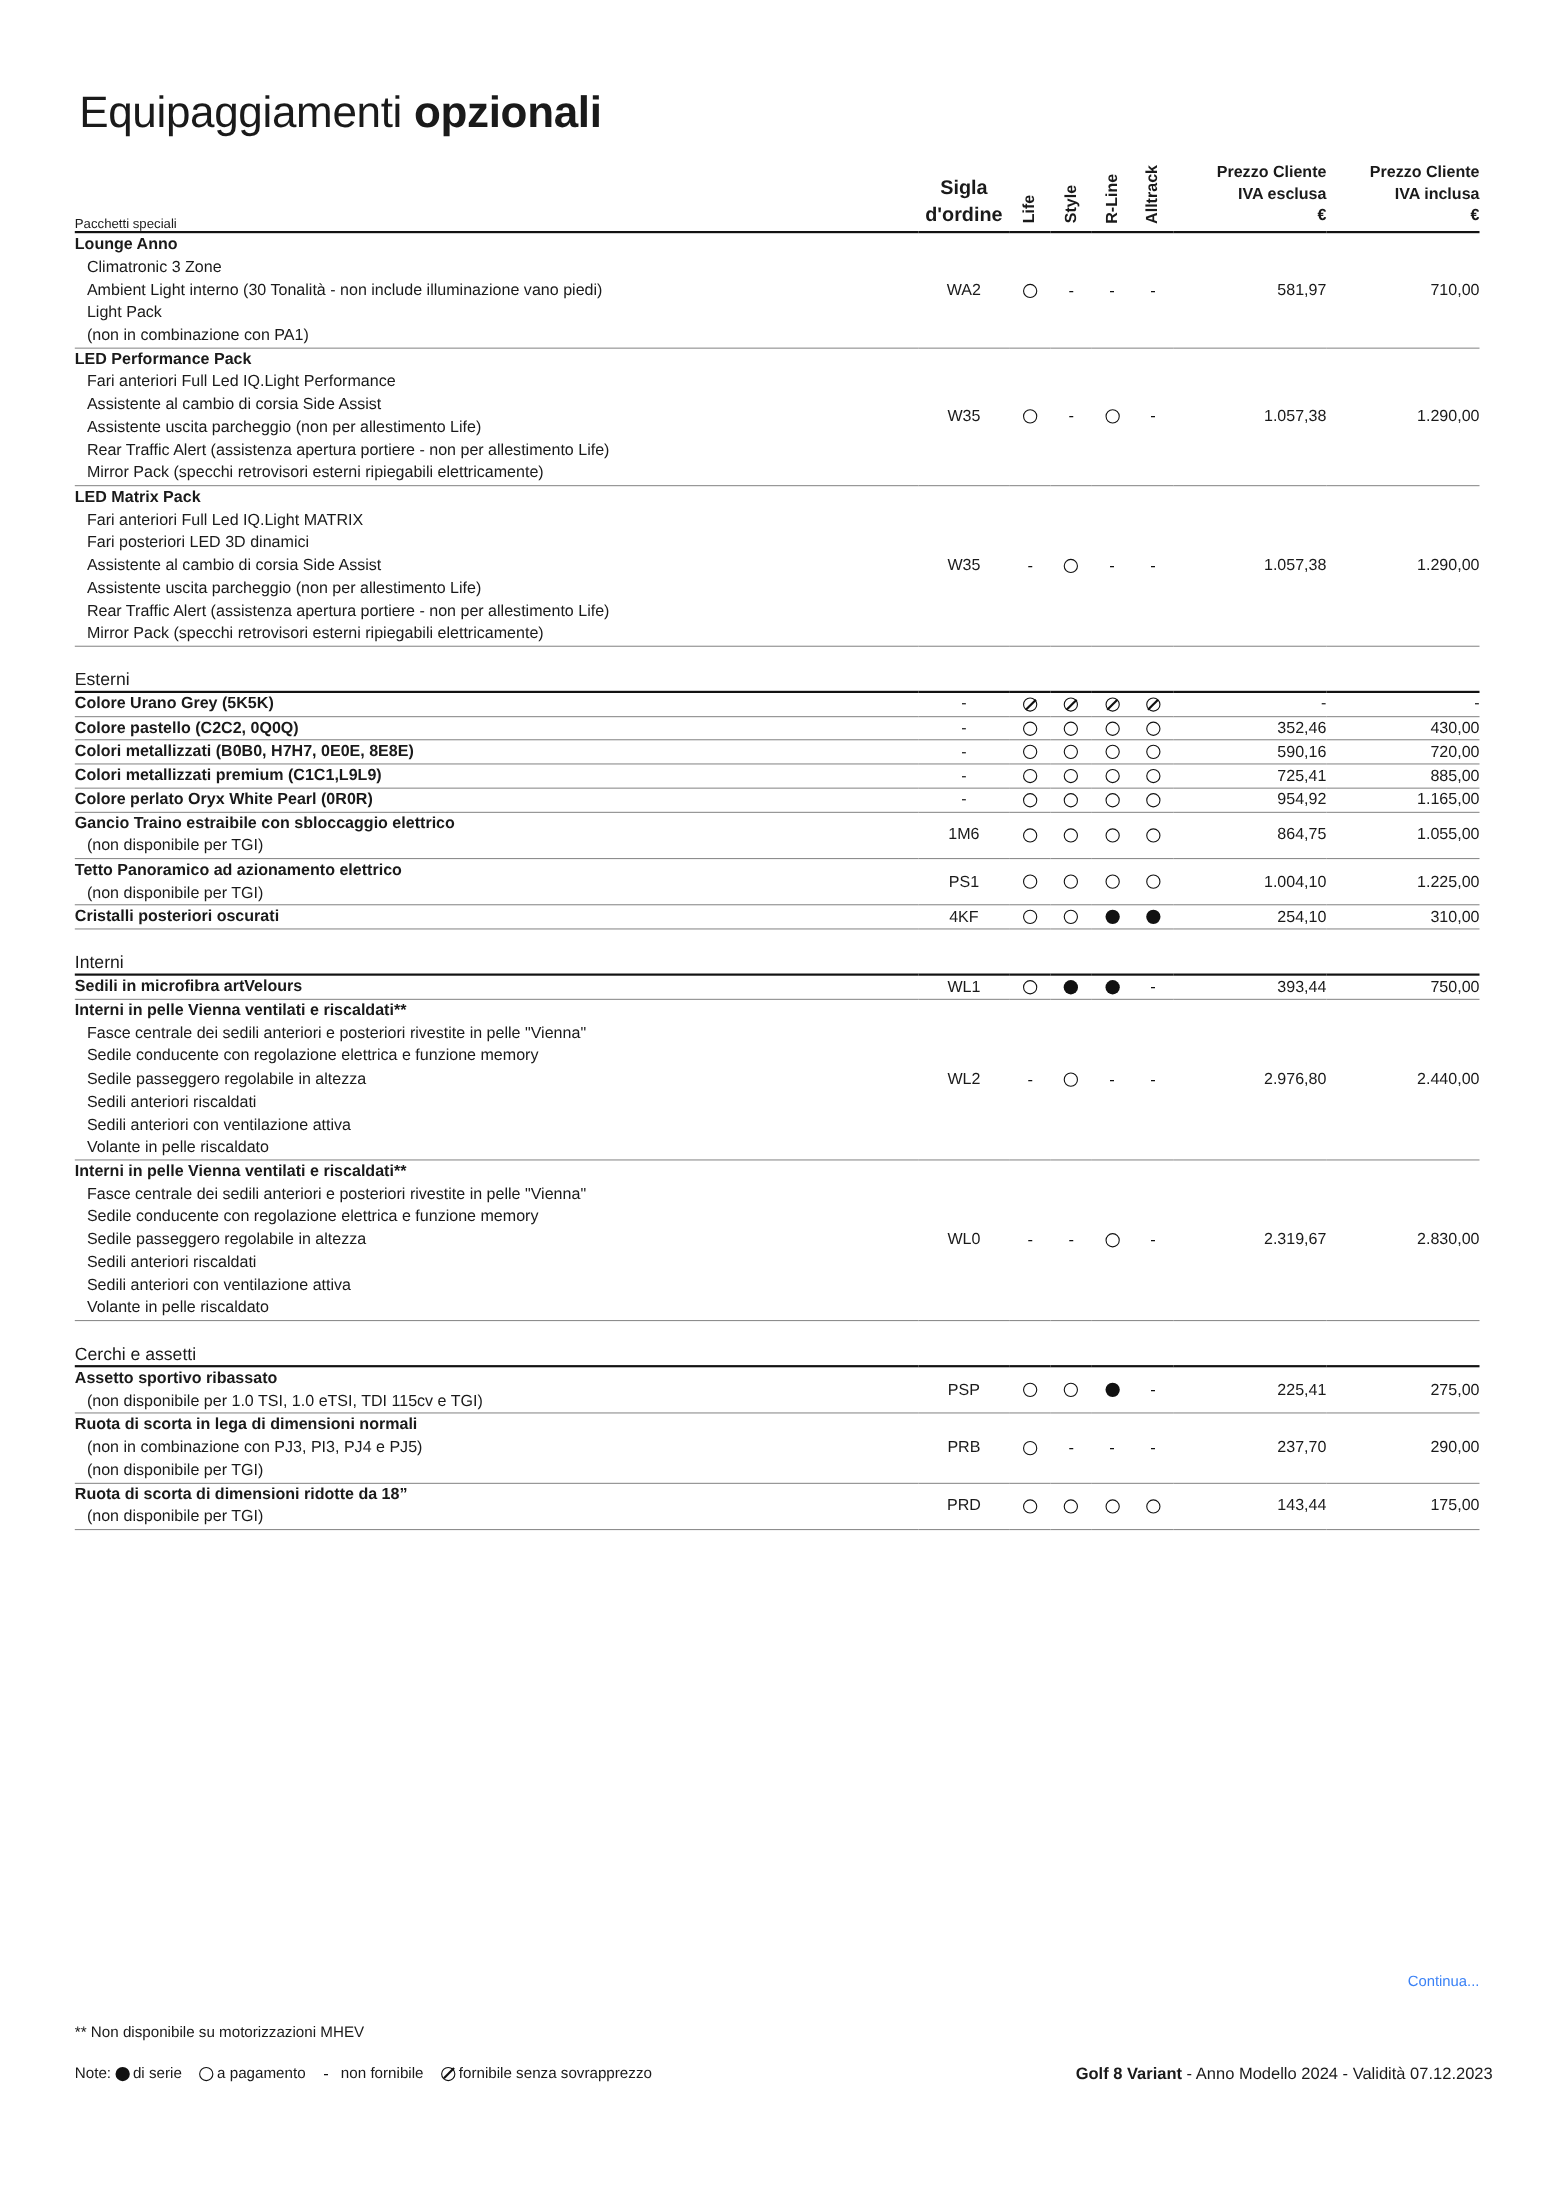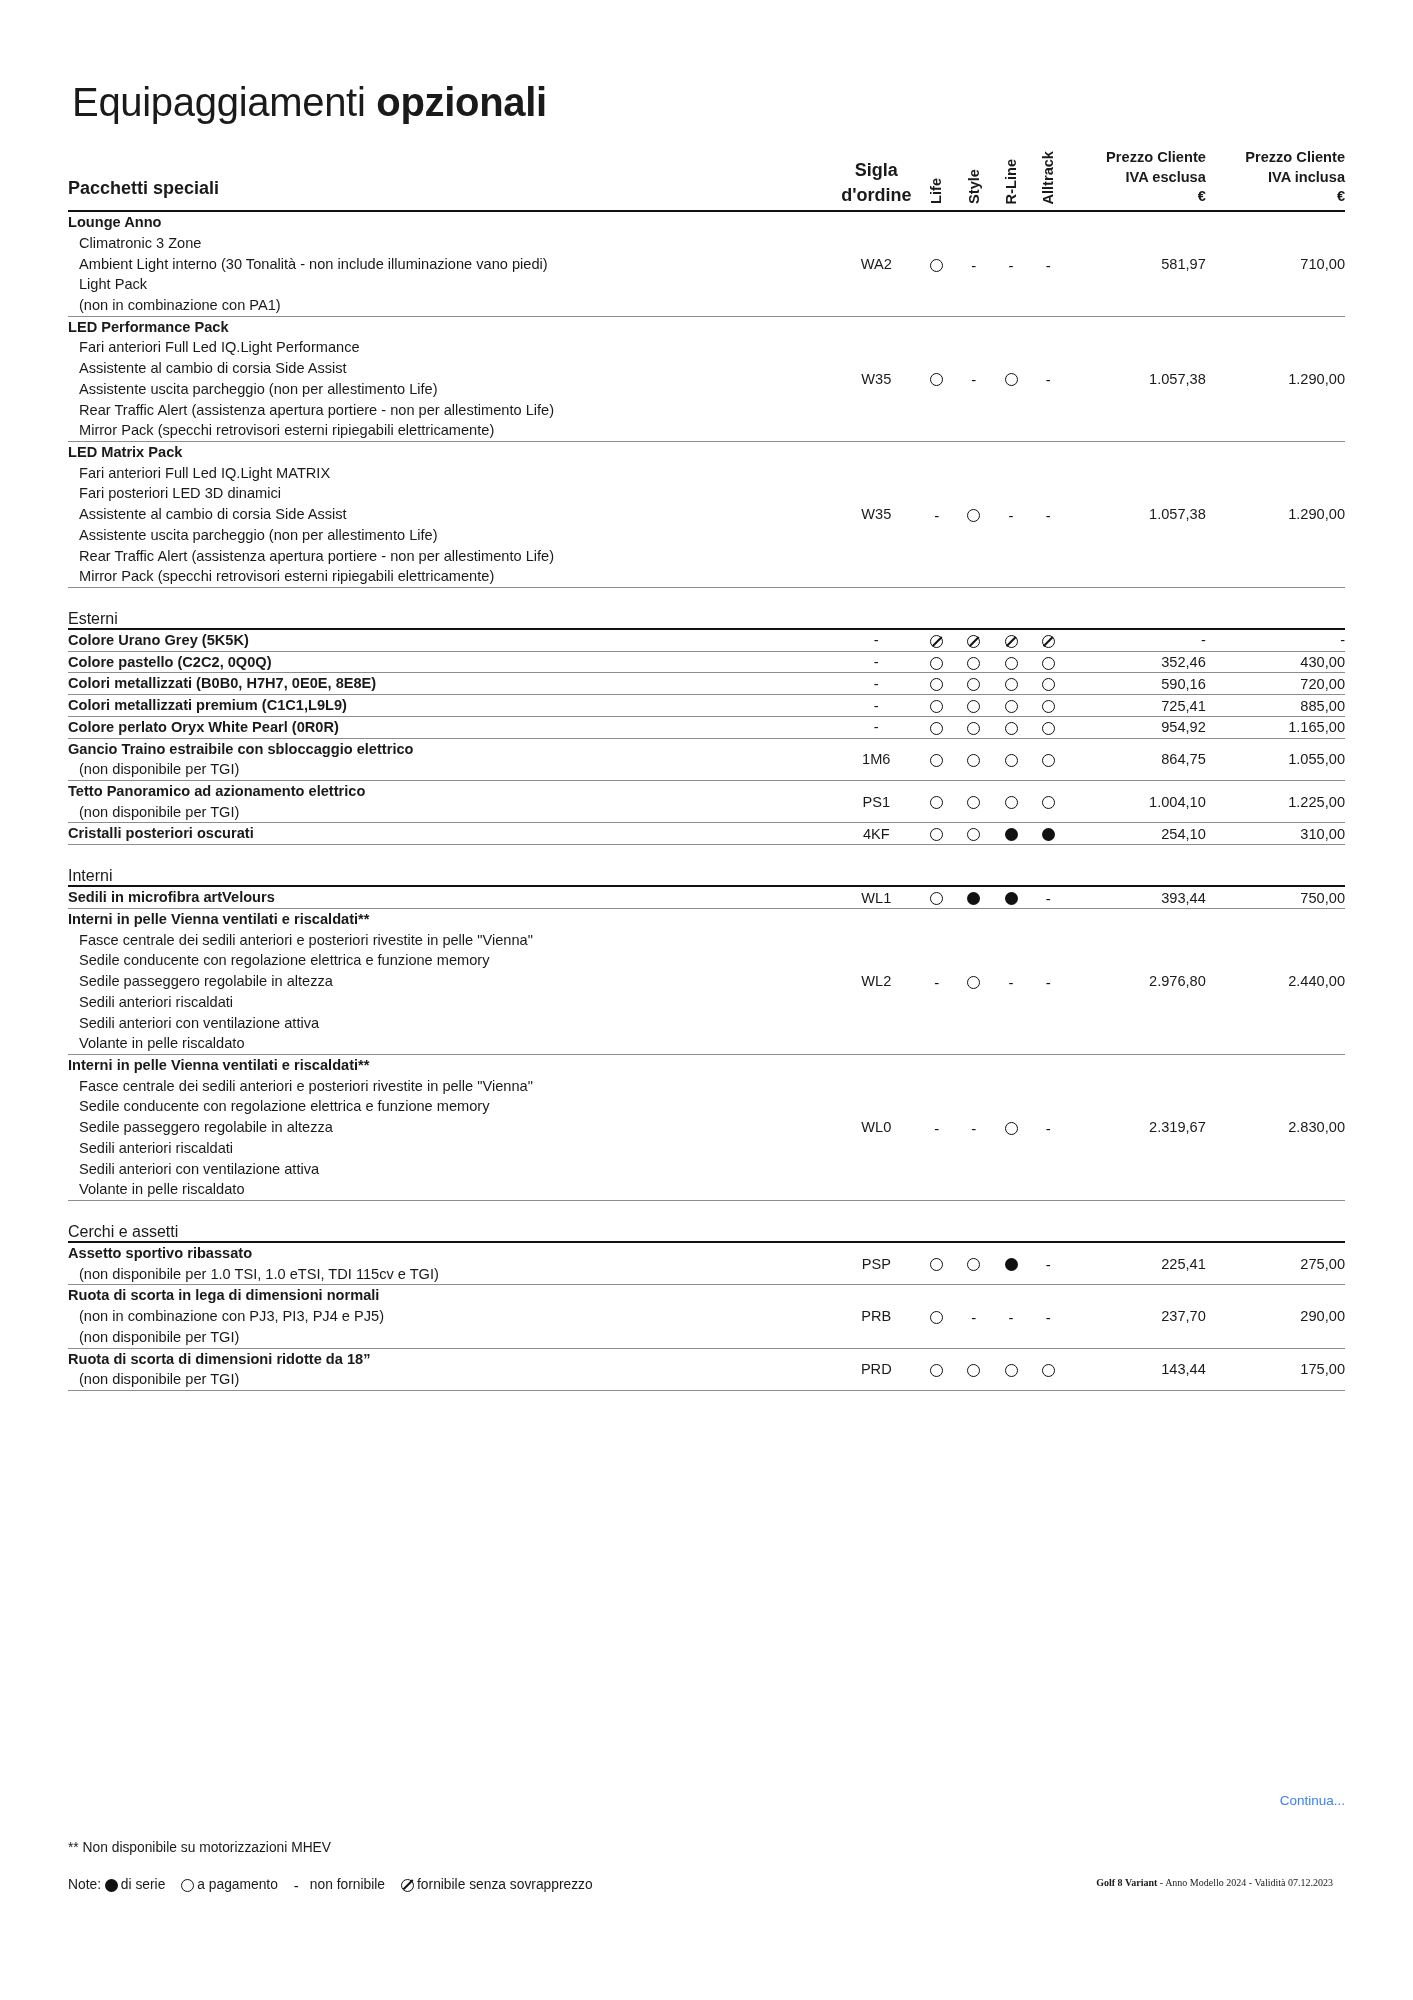--- a/index.html
+++ b/index.html
@@ -53,24 +53,24 @@
 
   
   .c-desc  { width: 790px; }
   .c-code  { width: 84px;  text-align: center; }
   .c-trim  { width: 38px;  text-align: center; }
   .c-price { width: 142px; text-align: right; margin-top: 40px; }
 
   
   .hdr td { padding-bottom: 5px; }
   .hdr .c-desc {
-    font-weight: 700;
-    font-size: 18px;
+    font-weight: 400;
+    font-size: 12px;
     vertical-align: bottom;
-    padding-bottom: 11px;
+    padding-bottom: 0;
   }
   .hdr .c-code {
     font-weight: 700;
     font-size: 18px;
     line-height: 1.35;
     vertical-align: bottom;
     padding-bottom: 3px;
   }
   .vert {
     font-weight: 700;
@@ -180,25 +180,24 @@
     left: 68px;
     top: 1877px;
     font-size: 13.8px;
     white-space: nowrap;
   }
   .legend .sym { margin: 0 3px 0 0; }
   .legend .lg-item { margin-right: 16px; }
 
   .doc-footer {
     position: absolute;
-    right: 80px;
+    right: 56px;
     top: 1877px;
-    font-size: 10px;
+    font-size: 15px;
     white-space: nowrap;
-    font-family: Liberation Serif, serif;
   }
   .doc-footer b { font-weight: 700; }
 </style>
 </head>
 <body>
 
 <div class="page">
 
   <div class="title">
     <span>Equipaggiamenti </span><b>opzionali</b>

